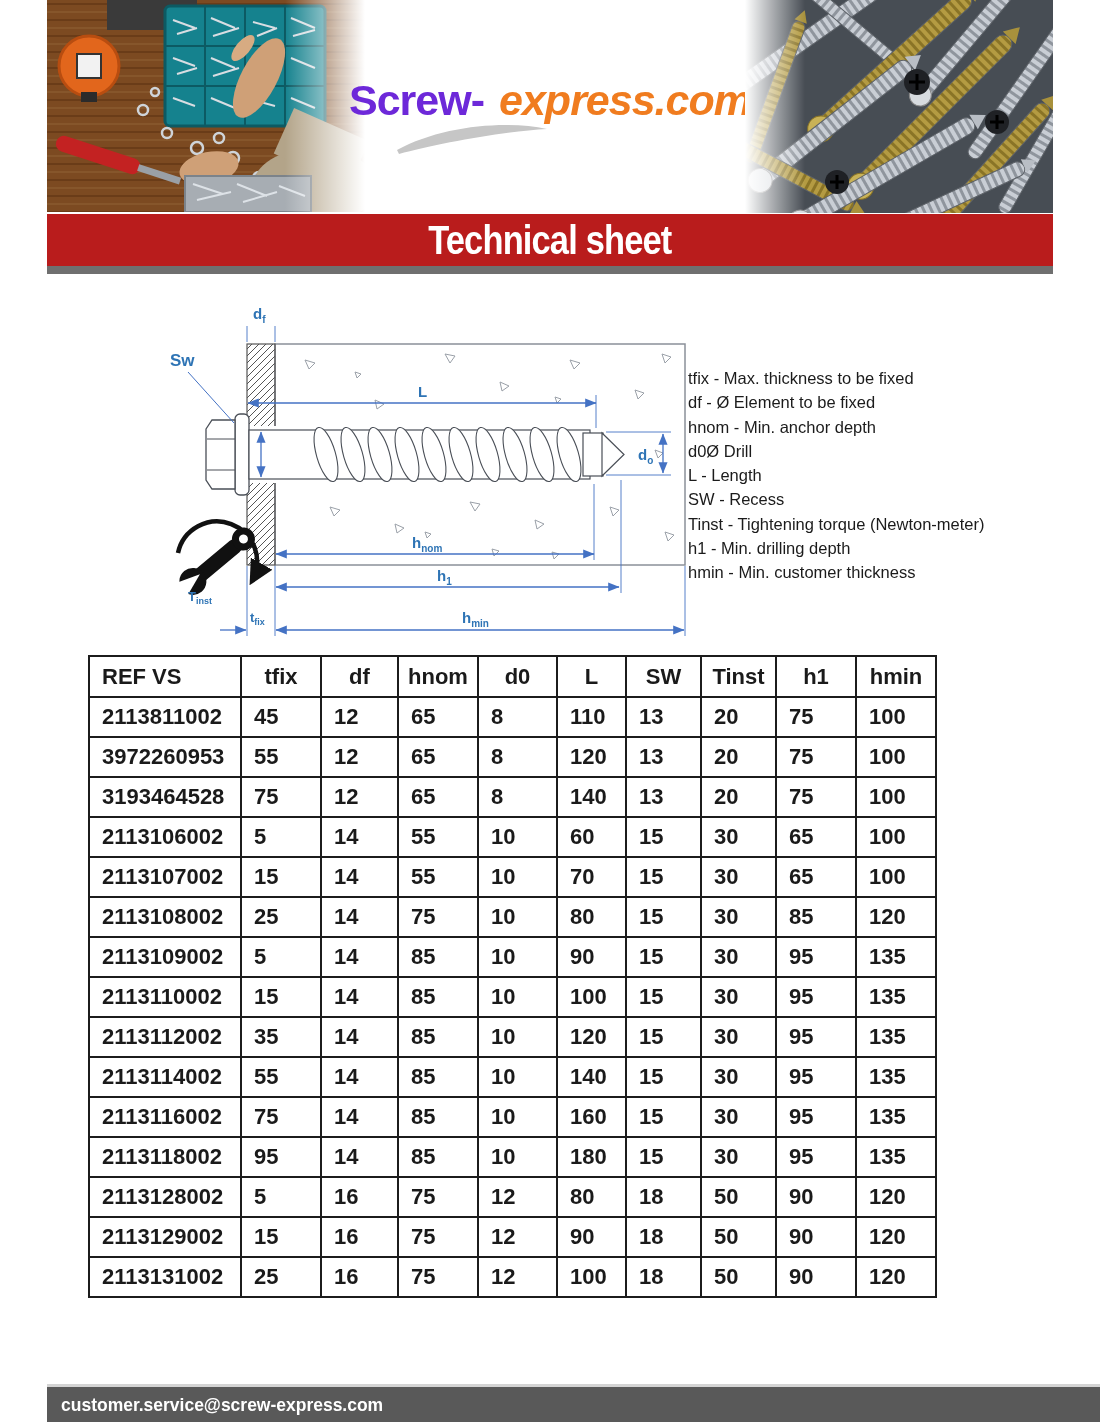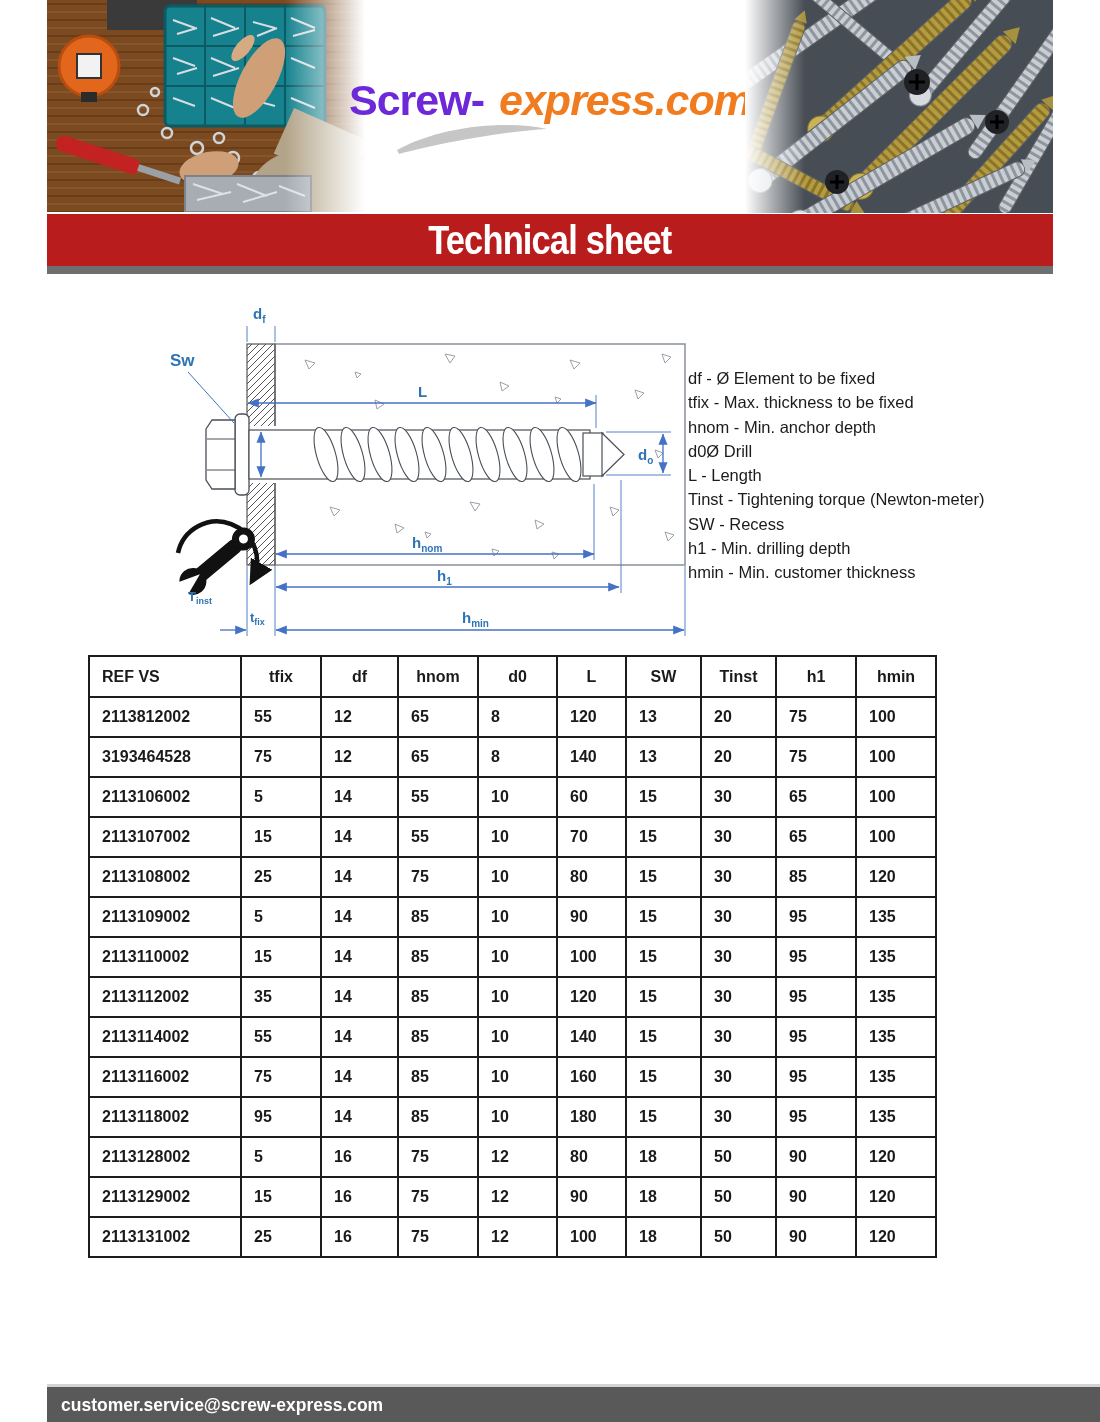--- a/index.html
+++ b/index.html
@@ -24,21 +24,21 @@
   
   .diagram{position:absolute;left:140px;top:302px;}
   .legend{position:absolute;left:688px;top:366px;width:385px;}
   .legend-line{font-size:16.5px;line-height:24.3px;color:#1b1b1b;white-space:nowrap;}
   text.dim{font-size:15px;fill:#2e74b5;font-weight:bold;font-family:"Liberation Sans",sans-serif;}
   text.dim .sub{font-size:10px;}
   text.dim-sm{font-size:13px;fill:#2e74b5;font-weight:bold;font-family:"Liberation Sans",sans-serif;}
   text.dim-sm .sub{font-size:9px;}
   
   .spec-table{position:absolute;left:88px;top:655px;width:848px;border-collapse:collapse;
-              table-layout:fixed;font-size:16px;font-weight:bold;}
+              table-layout:fixed;font-size:22px;font-weight:bold;}
   .spec-table th,.spec-table td{border:2px solid #1c1c1c;vertical-align:middle;background:#fff;}
   .spec-table th{height:37px;text-align:center;}
   .spec-table th:first-child{text-align:left;padding-left:12px;}
   .spec-table td{height:36px;text-align:left;padding-left:12px;}
   
   .footer{position:absolute;left:47px;top:1384px;width:1086px;height:35px;background:#595959;
           border-top:3px solid #d4d4d4;box-sizing:content-box;text-align:left;}
   .footer-text{display:inline-block;color:#fff;font-weight:bold;font-size:19px;line-height:35px;
           margin-right:64px;transform:scaleX(.92);}
 </style>
@@ -314,27 +314,27 @@
         <circle cx="28" cy="0" r="11.5" fill="#111"></circle>
           <circle cx="28" cy="0" r="4.5" fill="#fff"></circle>
         <circle cx="-38" cy="0" r="13.5" fill="#111"></circle>
         <polygon points="-56,-11 -28,-1 -56,9" fill="#fff"></polygon>
       </g>
       <text class="dim-sm" x="-34" y="44"><tspan>T</tspan><tspan class="sub" dy="3">inst</tspan></text>
     </g>
   </svg>
 
   <div class="legend">
+      <div class="legend-line">tfix - Max. thickness to be fixed</div>
       <div class="legend-line">df - Ø Element to be fixed</div>
-      <div class="legend-line">tfix - Max. thickness to be fixed</div>
       <div class="legend-line">hnom - Min. anchor depth</div>
       <div class="legend-line">d0Ø Drill</div>
       <div class="legend-line">L - Length</div>
+      <div class="legend-line">SW - Recess</div>
       <div class="legend-line">Tinst - Tightening torque (Newton-meter)</div>
-      <div class="legend-line">SW - Recess</div>
       <div class="legend-line">h1 - Min. drilling depth</div>
       <div class="legend-line">hmin - Min. customer thickness</div>
     </div>
 
   <table class="spec-table">
     <colgroup>
       <col style="width:152px">
         <col style="width:80px">
         <col style="width:77px">
         <col style="width:80px">
@@ -354,21 +354,33 @@
           <th>d0</th>
           <th>L</th>
           <th>SW</th>
           <th>Tinst</th>
           <th>h1</th>
           <th>hmin</th>
         </tr>
       </thead>
     <tbody>
         <tr>
-          <td>2113812002</td>
+          <td>2113811002</td>
+          <td>45</td>
+          <td>12</td>
+          <td>65</td>
+          <td>8</td>
+          <td>110</td>
+          <td>13</td>
+          <td>20</td>
+          <td>75</td>
+          <td>100</td>
+        </tr>
+        <tr>
+          <td>3972260953</td>
           <td>55</td>
           <td>12</td>
           <td>65</td>
           <td>8</td>
           <td>120</td>
           <td>13</td>
           <td>20</td>
           <td>75</td>
           <td>100</td>
         </tr>

